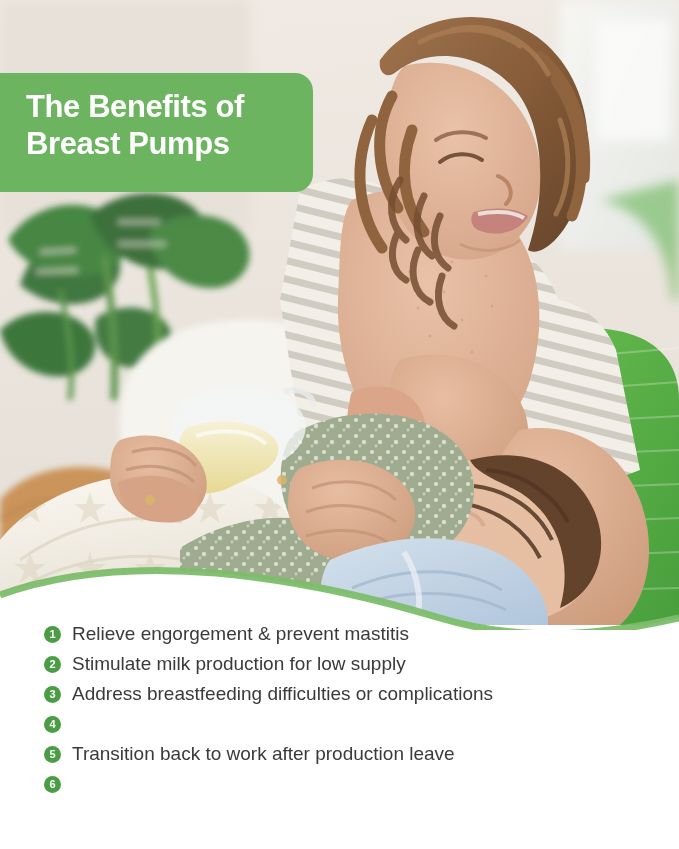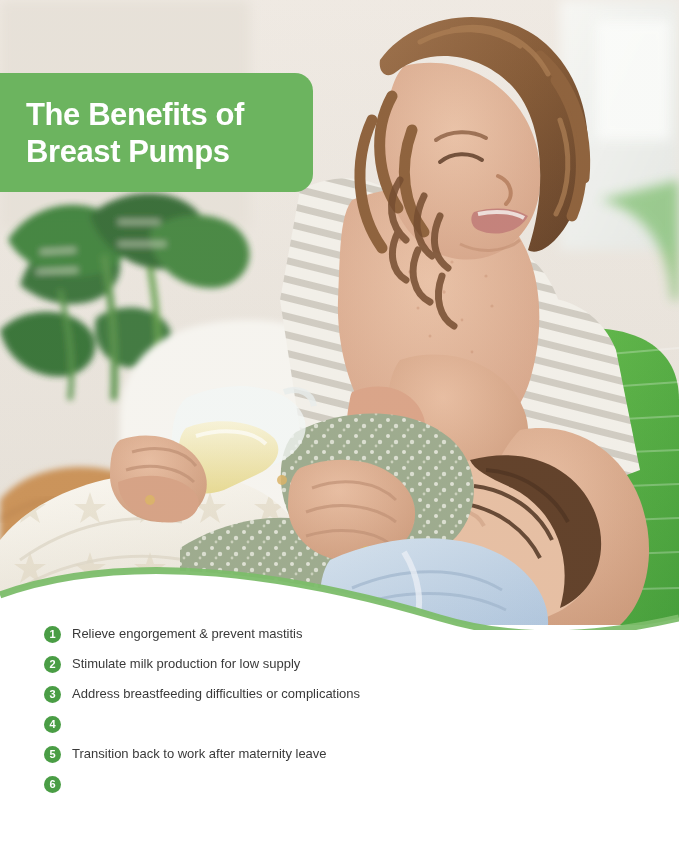--- a/index.html
+++ b/index.html
@@ -33,21 +33,20 @@
     left: 0;
     top: 73px;
     width: 313px;
     height: 119px;
     background: #6cb45f;
     border-radius: 0 18px 18px 0;
     box-sizing: border-box;
     padding: 16px 20px 14px 26px;
     display: flex;
     flex-direction: column;
-    justify-content: center;
   }
   .title-line {
     color: #ffffff;
     font-size: 31px;
     font-weight: bold;
     line-height: 1.18;
     letter-spacing: -0.4px;
     white-space: nowrap;
   }
 
@@ -84,21 +83,21 @@
     color: #ffffff;
     font-size: 11px;
     font-weight: bold;
     line-height: 17px;
     text-align: center;
     font-family: "Liberation Sans", sans-serif;
   }
   .item-text {
     margin-left: 11px;
     color: #3a3a3a;
-    font-size: 13px;
+    font-size: 19px;
     line-height: 24px;
     white-space: nowrap;
     font-family: "Liberation Sans", sans-serif;
   }
 </style>
 </head>
 <body>
 
 <div class="page">
 
@@ -333,21 +332,21 @@
       <div class="num-badge">3</div>
       <div class="item-text">Address breastfeeding difficulties or complications</div>
     </div>
 
     <div class="list-item">
       <div class="num-badge">4</div>
     </div>
 
     <div class="list-item">
       <div class="num-badge">5</div>
-      <div class="item-text">Transition back to work after maternity leave</div>
+      <div class="item-text">Transition back to work after production leave</div>
     </div>
 
     <div class="list-item">
       <div class="num-badge">6</div>
     </div>
 
   </div>
 
   <div class="title-banner">
     <div class="title-line">The Benefits of</div>

